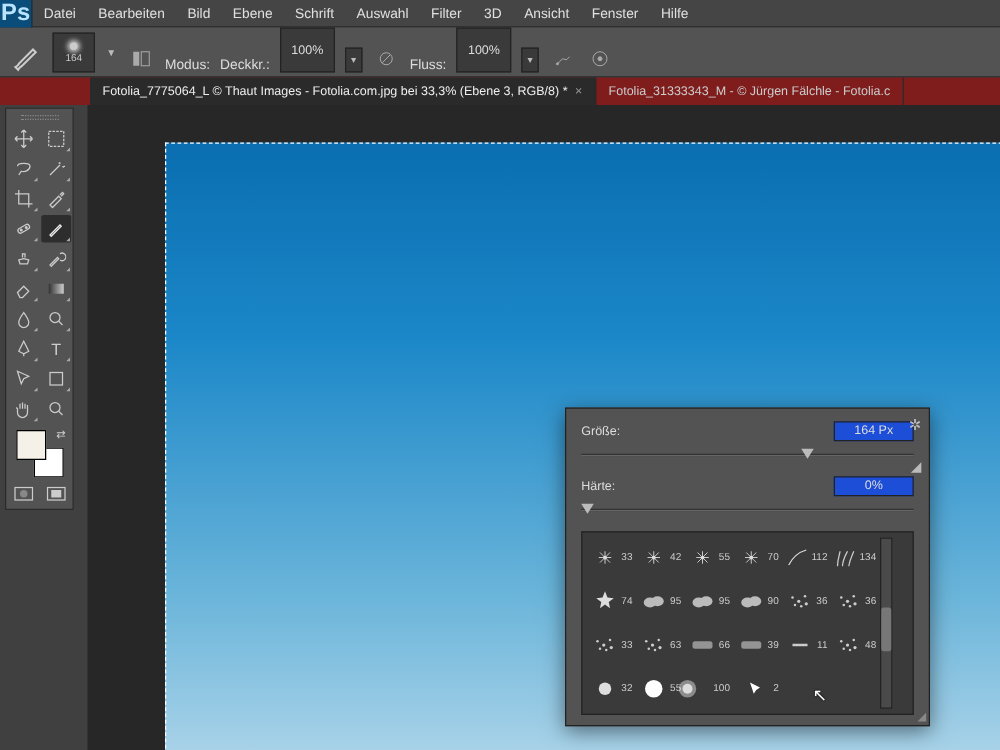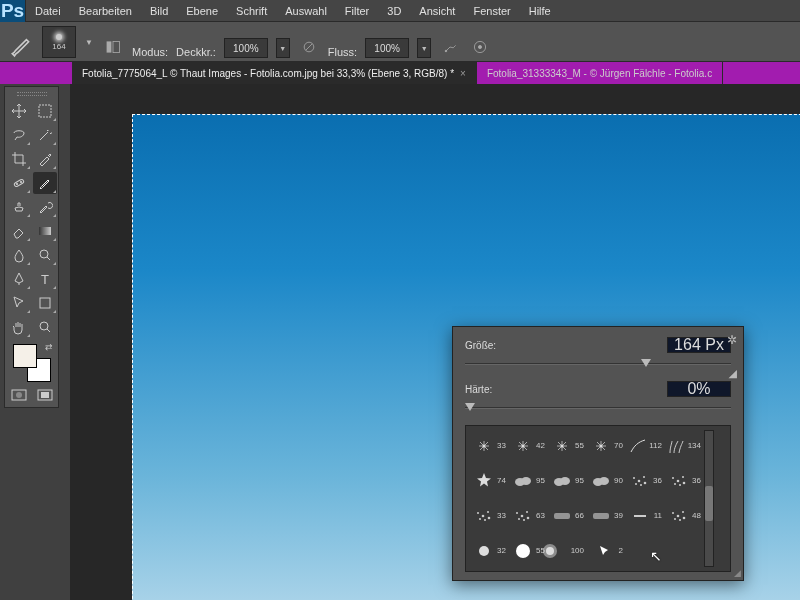--- a/index.html
+++ b/index.html
@@ -11,26 +11,26 @@
 .menubar .menu-item { padding: 0 9px; cursor: pointer; line-height: 22px; }
 
 
 .optionsbar { height: 40px; background: #535353; border-bottom: 1px solid #2a2a2a; display: flex; align-items: flex-end; padding: 3px 8px; color: #ddd; font-size: 11px; gap: 8px; }
 .tool-icon-large { width: 26px; height: 26px; display: flex; align-items: center; justify-content: center; }
 .brush-preview-box { width: 34px; height: 32px; background: #3a3a3a; border: 1px solid #222; display: flex; flex-direction: column; align-items: center; justify-content: center; position: relative; }
 .brush-dot { width: 6px; height: 6px; background: #ccc; border-radius: 50%; box-shadow: 0 0 4px 2px #ccc; margin-bottom: 2px; }
 .brush-size-label { font-size: 8px; color: #ccc; }
 .small-chev { width: 10px; height: 32px; display: flex; align-items: center; justify-content: center; color: #bbb; font-size: 8px; }
 .opt-select { background: #3a3a3a; border: 1px solid #222; color: #ddd; height: 20px; padding: 0 6px; min-width: 120px; display: flex; align-items: center; justify-content: space-between; font-size: 11px; }
-.opt-input { background: #3a3a3a; border: 1px solid #222; color: #ddd; height: 20px; width: 44px; text-align: center; font-size: 10px; display: flex; align-items: center; justify-content: center; }
+.opt-input { background: #3a3a3a; border: 1px solid #222; color: #ddd; height: 36px; width: 44px; text-align: center; font-size: 10px; display: flex; align-items: center; justify-content: center; }
 .opt-chev { width: 14px; height: 20px; background: #3a3a3a; border: 1px solid #222; display: flex; align-items: center; justify-content: center; color: #bbb; font-size: 7px; }
 .opt-icon-btn { width: 22px; height: 22px; display: flex; align-items: center; justify-content: center; color: #bbb; }
 
 
-.tabbar { height: 22px; background: #a21caf; display: flex; align-items: flex-end; padding-left: 72px; font-size: 10px; }
+.tabbar { height: 22px; background: #7f1d1d; display: flex; align-items: flex-end; padding-left: 72px; font-size: 10px; }
 .tab { height: 22px; padding: 0 10px; display: flex; align-items: center; color: #ccc; gap: 6px; border-right: 1px solid #2a2a2a; }
 .tab.active { background: #2a2a2a; color: #eee; }
 .tab .close { color: #999; font-size: 10px; }
 
 
 .toolbox { position: absolute; left: 4px; top: 86px; width: 55px; background: #535353; border: 1px solid #2a2a2a; padding: 3px; display: flex; flex-direction: column; align-items: center; }
 .toolbox .handle { height: 8px; width: 100%; display: flex; justify-content: center; align-items: center; margin-bottom: 2px; }
 .toolbox .handle::before { content: ""; width: 30px; height: 2px; border-top: 1px dotted #888; border-bottom: 1px dotted #888; }
 .tool-grid { display: grid; grid-template-columns: 24px 24px; gap: 2px; }
 .tool-btn { width: 24px; height: 22px; display: flex; align-items: center; justify-content: center; color: #ccc; cursor: pointer; border-radius: 2px; position: relative; }
@@ -46,21 +46,21 @@
 
 
 .canvas-area { position: absolute; left: 70px; top: 84px; right: 0; bottom: 0; background: #272727; overflow: hidden; }
 .canvas { position: absolute; left: 62px; top: 30px; width: 700px; height: 520px; background: linear-gradient(to bottom, #0a6eb0 0%, #1b87c8 30%, #6bb5da 70%, #b8daec 100%); }
 .selection-ants { position: absolute; inset: 0; border: 1px dashed #fff; pointer-events: none; }
 
 
 .brush-popup { position: absolute; left: 452px; top: 326px; width: 292px; background: #535353; border: 1px solid #222; box-shadow: 0 4px 16px rgba(0,0,0,0.5); padding: 10px 12px 8px 12px; color: #ddd; font-size: 10px; }
 .bp-row { display: flex; align-items: center; justify-content: space-between; margin-bottom: 4px; }
 .bp-label { color: #ddd; }
-.bp-value { width: 64px; height: 16px; background: #0f172a; border: 1px solid #222; text-align: center; line-height: 14px; font-size: 16px; }
+.bp-value { width: 64px; height: 16px; background: #1d4ed8; border: 1px solid #222; text-align: center; line-height: 14px; font-size: 10px; }
 .bp-slider { position: relative; height: 14px; margin-bottom: 10px; }
 .bp-track { position: absolute; left: 0; right: 0; top: 6px; height: 2px; background: #333; border-bottom: 1px solid #666; }
 .bp-thumb { position: absolute; top: 2px; width: 0; height: 0; border-left: 5px solid transparent; border-right: 5px solid transparent; border-top: 8px solid #bbb; transform: translateX(-5px); }
 .bp-gear { position: absolute; right: 6px; top: 6px; color: #bbb; font-size: 12px; }
 .bp-flyout { position: absolute; right: 6px; top: 40px; color: #bbb; font-size: 11px; }
 .bp-presets { background: #3a3a3a; border: 1px solid #222; margin-top: 6px; padding: 4px; display: grid; grid-template-columns: repeat(6, 36px) 12px; gap: 3px 3px; position: relative; }
 .preset { width: 36px; height: 32px; display: flex; flex-direction: row; align-items: center; justify-content: flex-end; position: relative; }
 .preset .pv { width: 30px; height: 20px; display: flex; align-items: center; justify-content: center; color: #ddd; }
 .preset .pnum { font-size: 8px; color: #ccc; line-height: 10px; }
 .scrollbar-v { grid-row: 1 / span 4; grid-column: 7; width: 10px; background: #4a4a4a; border: 1px solid #222; position: relative; }

